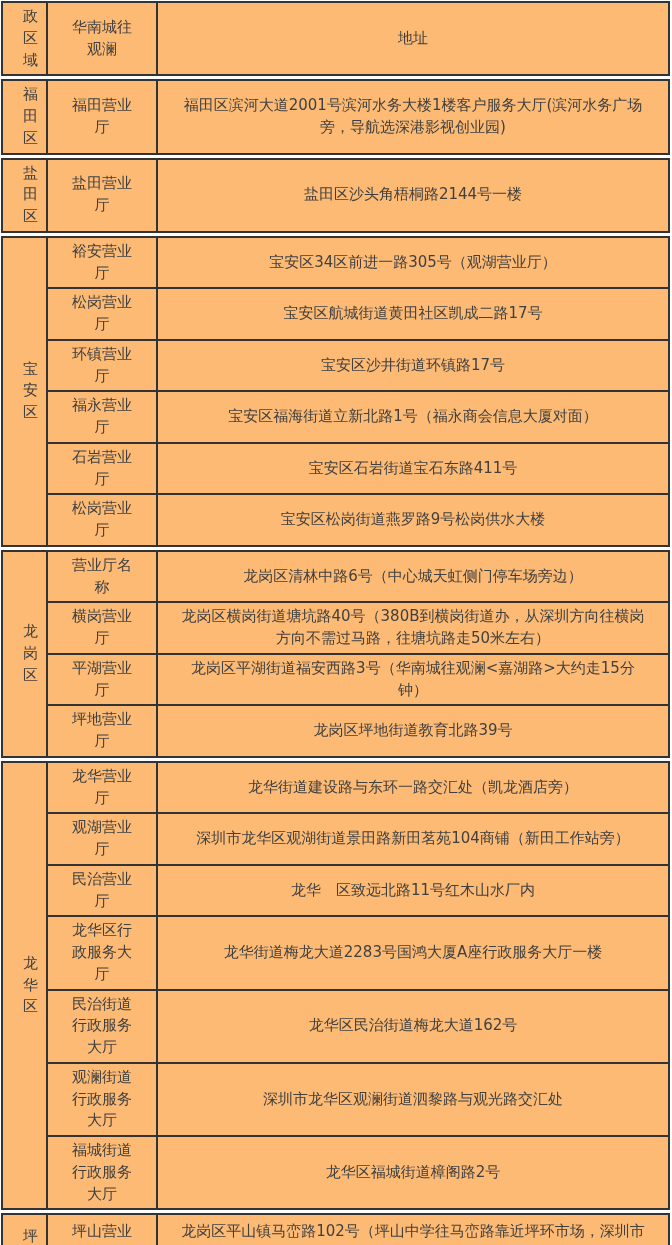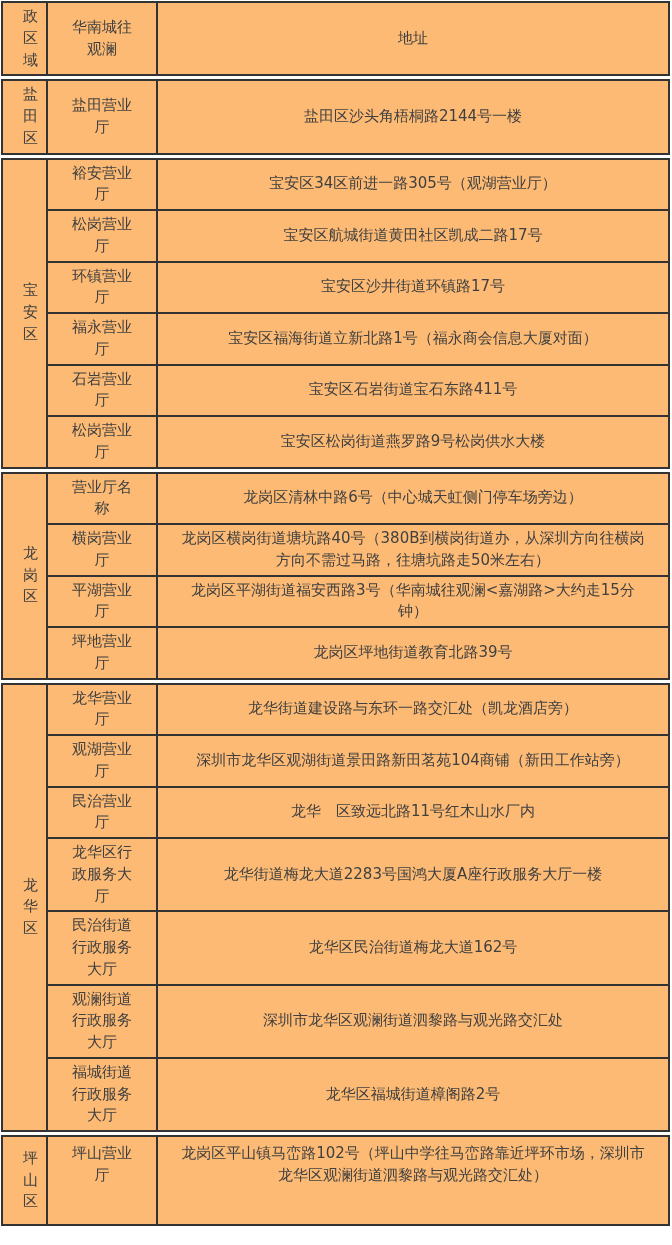--- a/index.html
+++ b/index.html
@@ -58,20 +58,34 @@
     <tbody>
       <tr class="single">
         <td class="district-cell">政区域</td>
         <td class="hall-cell">华南城往观澜</td>
         <td class="address-cell">地址</td>
       </tr>
     </tbody>
   </table>
 
   <div id="groups">
+      <table class="grp group-1">
+        <colgroup>
+          <col class="c-district">
+          <col class="c-hall">
+          <col class="c-address">
+        </colgroup>
+        <tbody>
+          <tr>
+            <td class="district-cell" rowspan="1">福田区</td>
+            <td class="hall-cell">福田营业厅</td>
+            <td class="address-cell">福田区滨河大道2001号滨河水务大楼1楼客户服务大厅(滨河水务广场旁，导航选深港影视创业园)</td>
+          </tr>
+        </tbody>
+      </table>
       <table class="grp group-3">
         <colgroup>
           <col class="c-district">
           <col class="c-hall">
           <col class="c-address">
         </colgroup>
         <tbody>
           <tr class="single">
             <td class="district-cell" rowspan="1">盐田区</td>
             <td class="hall-cell">盐田营业厅</td>

